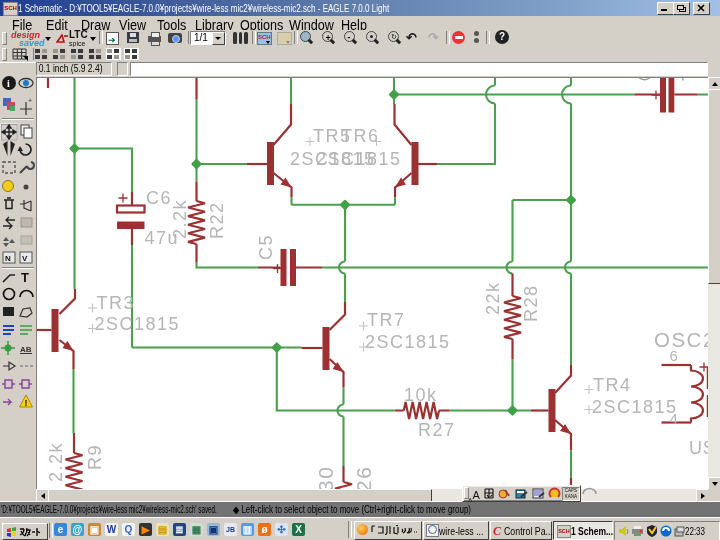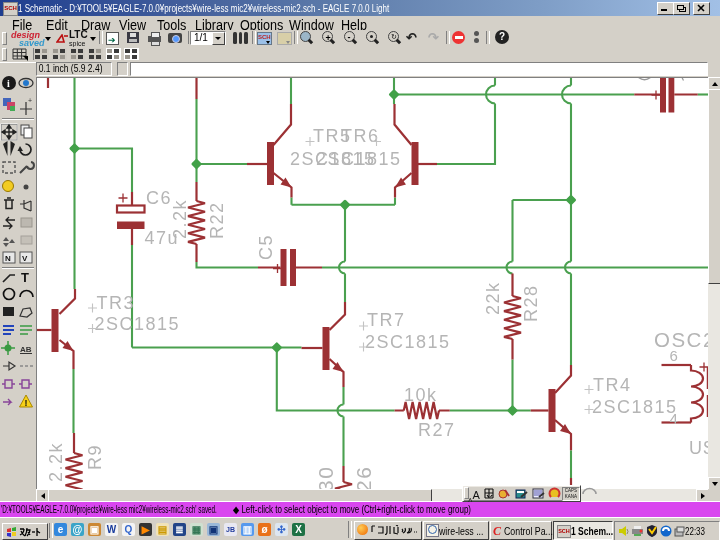--- a/index.html
+++ b/index.html
@@ -494,21 +494,21 @@
   <div class="btn abs" style="left:0;top:0;width:12px;height:12px;">
       <div class="abs" style="left:4px;top:3px;width:0;height:0;border-top:3px solid transparent;border-bottom:3px solid transparent;border-right:4px solid #000;"></div>
     </div>
   <div class="btn abs" style="left:12px;top:0;width:382px;height:12px;"></div>
   <div class="btn abs" style="left:660px;top:0;width:12px;height:12px;">
       <div class="abs" style="left:4px;top:3px;width:0;height:0;border-top:3px solid transparent;border-bottom:3px solid transparent;border-left:4px solid #000;"></div>
     </div>
 </div>
 <div class="abs" style="left:708px;top:489px;width:12px;height:12px;background:#d4d0c8;"></div>
 
-<div class="abs" style="left:0;top:501px;width:720px;height:16px;background:#d946ef;border-top:1px solid #fff;">
+<div class="abs" style="left:0;top:501px;width:720px;height:16px;background:#737373;border-top:1px solid #fff;">
   <div class="abs" style="left:1px;top:2px;font-size:10px;white-space:nowrap;transform:scaleX(0.63);transform-origin:0 0;">'D:¥TOOL5¥EAGLE-7.0.0¥projects¥wire-less mic2¥wireless-mic2.sch' saved.</div>
   <div class="abs" style="left:233px;top:2px;font-size:10px;white-space:nowrap;transform:scaleX(0.80);transform-origin:0 0;">◆ Left-click to select object to move (Ctrl+right-click to move group)</div>
 </div>
 
 <div class="abs raised" style="left:462px;top:485px;width:117px;height:15px;background:#d4d0c8;z-index:50;" id="imebar">
   <div class="grip abs" style="left:1px;top:1px;height:10px;"></div>
   <div class="abs" style="left:5px;top:1px;font-size:11px;color:#111;">‸A</div>
   <svg class="abs" style="left:20px;top:1px;" width="12" height="12">
       <g stroke="#111" stroke-width="1.1" fill="none">
         <path d="M2,2 h8 M2,2 v9 M10,2 v9 M2,6 h8 M2,11 h8 M6,2 v9 M4,8 l1.5,2 M9,8 l-1.5,2"></path>

